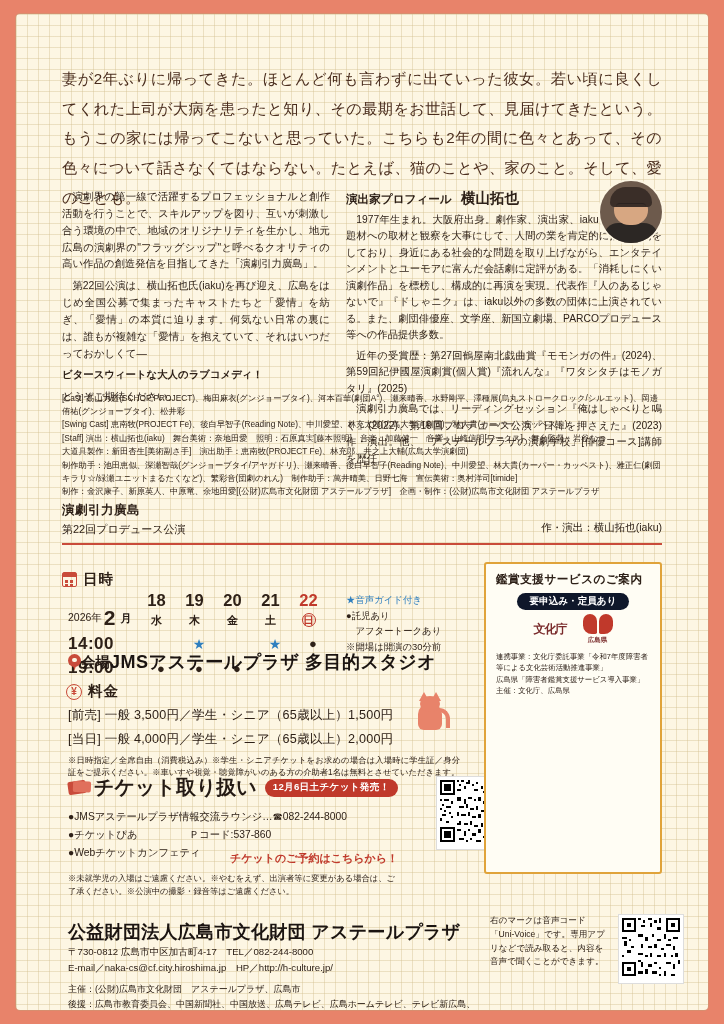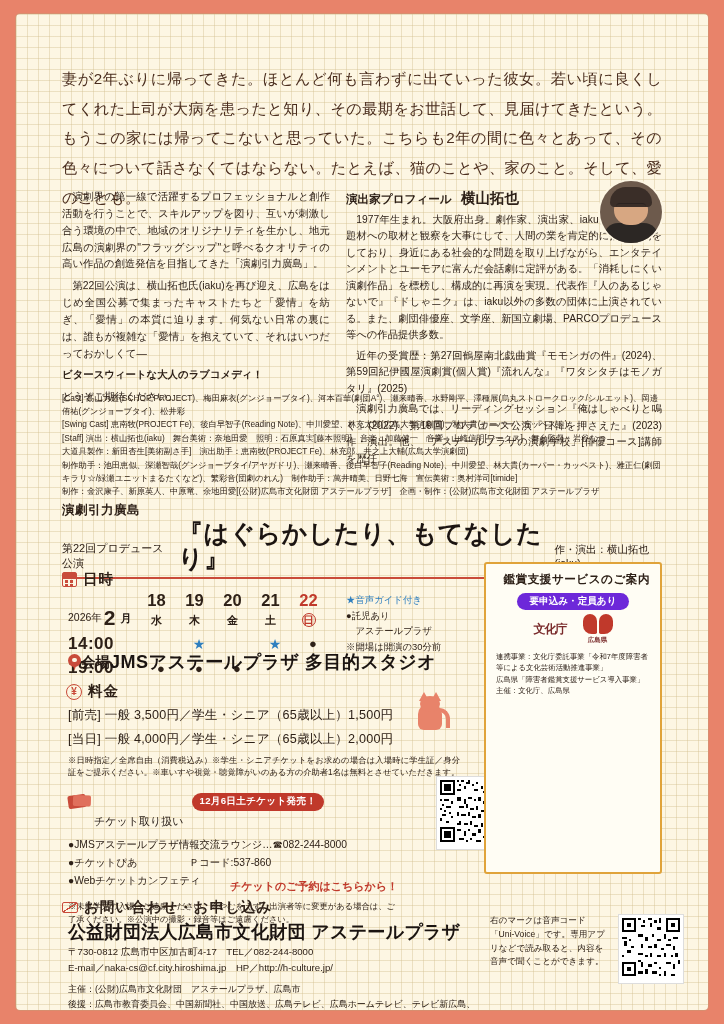--- a/index.html
+++ b/index.html
@@ -158,22 +158,22 @@
   .qr { background:#fff; padding:3px; border:1px solid #ddd; }
   .qr1 { position:absolute; left:420px; top:762px; }
   .qr2 { position:absolute; left:602px; top:900px; }
 
   
   .supportbox {
     position:absolute; left:468px; top:548px; width:178px; height:312px;
     border:2px solid #e0a33a; border-radius:3px; background:#fffdf4;
     padding:8px 10px;
   }
-  .sb-title { text-align:right; font-size:11.6px; font-weight:700; color:#2e2118; letter-spacing:.5px; }
-  .sb-badge { margin:6px auto 0; width:112px; background:#6d28d9; color:#fff; font-size:9.6px; font-weight:700; text-align:center; border-radius:11px; padding:2px 0; }
+  .sb-title { text-align:left; font-size:11.6px; font-weight:700; color:#2e2118; letter-spacing:.5px; }
+  .sb-badge { margin:6px auto 0; width:112px; background:#0f172a; color:#fff; font-size:9.6px; font-weight:700; text-align:center; border-radius:11px; padding:2px 0; }
   .sb-body { margin-top:6px; font-size:8.6px; line-height:1.6; color:#2e2118; text-align:justify; }
   .sb-body p { margin:0 0 5px 0; }
   .sb-logos { display:flex; justify-content:center; gap:16px; margin-top:4px; align-items:center;}
   .logo-bunka { text-align:center; color:#7a2b2b; font-size:12px; font-weight:700; letter-spacing:-1px; }
   .logo-hiro { text-align:center; }
   .logo-hiro .mark { width:30px;height:22px; margin:0 auto; position:relative;}
   .logo-hiro .mark:before{content:"";position:absolute;left:0;top:0;width:14px;height:20px;background:#c0392b;border-radius:8px 8px 2px 10px;transform:rotate(-12px);}
   .logo-hiro .mark:after{content:"";position:absolute;right:0;top:0;width:14px;height:20px;background:#c0392b;border-radius:8px 8px 10px 2px;}
   .logo-hiro .sub { font-size:6.5px; color:#7a2b2b; font-weight:700;}
   .sb-foot { margin-top:6px; font-size:7.4px; line-height:1.55; color:#2e2118; }
@@ -226,21 +226,20 @@
     <div>[Staff] 演出：横山拓也(iaku)　舞台美術：奈地田愛　照明：石原真実[藤本照明]　音楽：加藤健一　音響：山崎信明[ワークス]　舞台監督：岩谷なつ</div>
     <div>大道具製作：新田杏生[美術副さ手]　演出助手：恵南牧(PROJECT Fe)、林充郎、井之上大輔(広島大学演劇団)</div>
     <div>制作助手：池田恵似、深瀬智哉(グンジョーブタイ/アヤガドリ)、瀬来晴香、後白早智子(Reading Note)、中川愛望、林大貴(カーパー・カッペスト)、雅正仁(劇団キラリ☆/緑瀬ユニットまるたくなど)、繁彩音(団劇のれん)　制作助手：萬井晴美、日野七海　宣伝美術：奥村洋司[timide]</div>
     <div>制作：金沢康子、新原英人、中原竜、余地田愛[(公財)広島市文化財団 アステールプラザ]　企画・制作：(公財)広島市文化財団 アステールプラザ</div>
   </div>
 
   <div class="titleblock">
     <div class="tb-line1">演劇引力廣島</div>
     <div class="tb-line2">
       <span>第22回プロデュース公演</span>
-      <span class="tb-main">『はぐらかしたり、もてなしたり』</span>
       <span class="tb-by">作・演出：横山拓也(iaku)</span>
     </div>
     <div class="tb-rule"></div>
   </div>
 
   <div class="sec" style="left:46px; top:556px;">
     <span class="ico cal-ico"></span>
     <span class="lbl">日時</span>
   </div>
 
@@ -275,21 +274,21 @@
         <span class="slot dot">●</span>
         <span class="slot"></span>
         <span class="slot"></span>
       </span>
     </div>
   </div>
 
   <div class="notes">
     <div style="color:#2f7fbf">★音声ガイド付き</div>
     <div>●託児あり</div>
-    <div>　アステールプラザ</div>
+    <div>　アフタートークあり</div>
     <div>※開場は開演の30分前</div>
   </div>
 
   <div class="venue">
     <span class="ico pin-ico">
           <span class="pin-dot"></span>
         </span>
     <span class="lbl">会場</span>
     <span class="val">JMSアステールプラザ 多目的スタジオ</span>
   </div>
@@ -307,21 +306,21 @@
     <div class="t"></div>
         <div class="b"></div>
         <div class="e1"></div>
         <div class="e2"></div>
         <div class="h"></div>
   </div>
 
   <div class="ticketarea">
     <div class="ticket-head">
       <span class="ico tkt-ico"></span>
-      <span style="font-size:11px;font-weight:400;margin-top:40px;">チケット取り扱い</span>
+      <span style="font-size:20px;font-weight:700;">チケット取り扱い</span>
       <span class="releasebadge">12月6日土チケット発売！</span>
     </div>
     <div class="tlist">
       <div>●JMSアステールプラザ情報交流ラウンジ…☎082-244-8000</div>
       <div>●チケットぴあ　　　　　Ｐコード:537-860</div>
       <div>●Webチケットカンフェティ</div>
     </div>
     <div style="text-align:right;width:330px;margin-top:-14px;">
       <span class="redlink">チケットのご予約はこちらから！</span>
     </div>
@@ -436,24 +435,20 @@
       <div class="logo-hiro">
         <div class="mark"></div>
         <div class="sub">広島県</div>
       </div>
     </div>
     <div class="sb-foot" style="white-space:pre-line;">連携事業：文化庁委託事業「令和7年度障害者等による文化芸術活動推進事業」
 広島県「障害者鑑賞支援サービス導入事業」
 主催：文化庁、広島県</div>
   </div>
 
-  <div class="sec" style="left:46px; top:884px;">
-    <span class="ico mail-ico"></span>
-    <span class="lbl">お問い合わせ・お申し込み</span>
-  </div>
   <div class="contactarea" style="top:900px;">
     <div class="ca-org">公益財団法人広島市文化財団 アステールプラザ</div>
     <div class="ca-line">〒730-0812 広島市中区加古町4-17　TEL／082-244-8000</div>
     <div class="ca-line">E-mail／naka-cs@cf.city.hiroshima.jp　HP／http://h-culture.jp/</div>
     <div class="ca-small">主催：(公財)広島市文化財団　アステールプラザ、広島市</div>
     <div class="ca-small" style="margin-top:1px;white-space:pre-line;">後援：広島市教育委員会、中国新聞社、中国放送、広島テレビ、広島ホームテレビ、テレビ新広島、
 　　　広島エフエム放送、FMちゅーピー76.6MHz、広島演劇協会</div>
   </div>
 
   <div class="voicenote">右のマークは音声コード「Uni-Voice」です。専用アプリなどで読み取ると、内容を音声で聞くことができます。</div>

